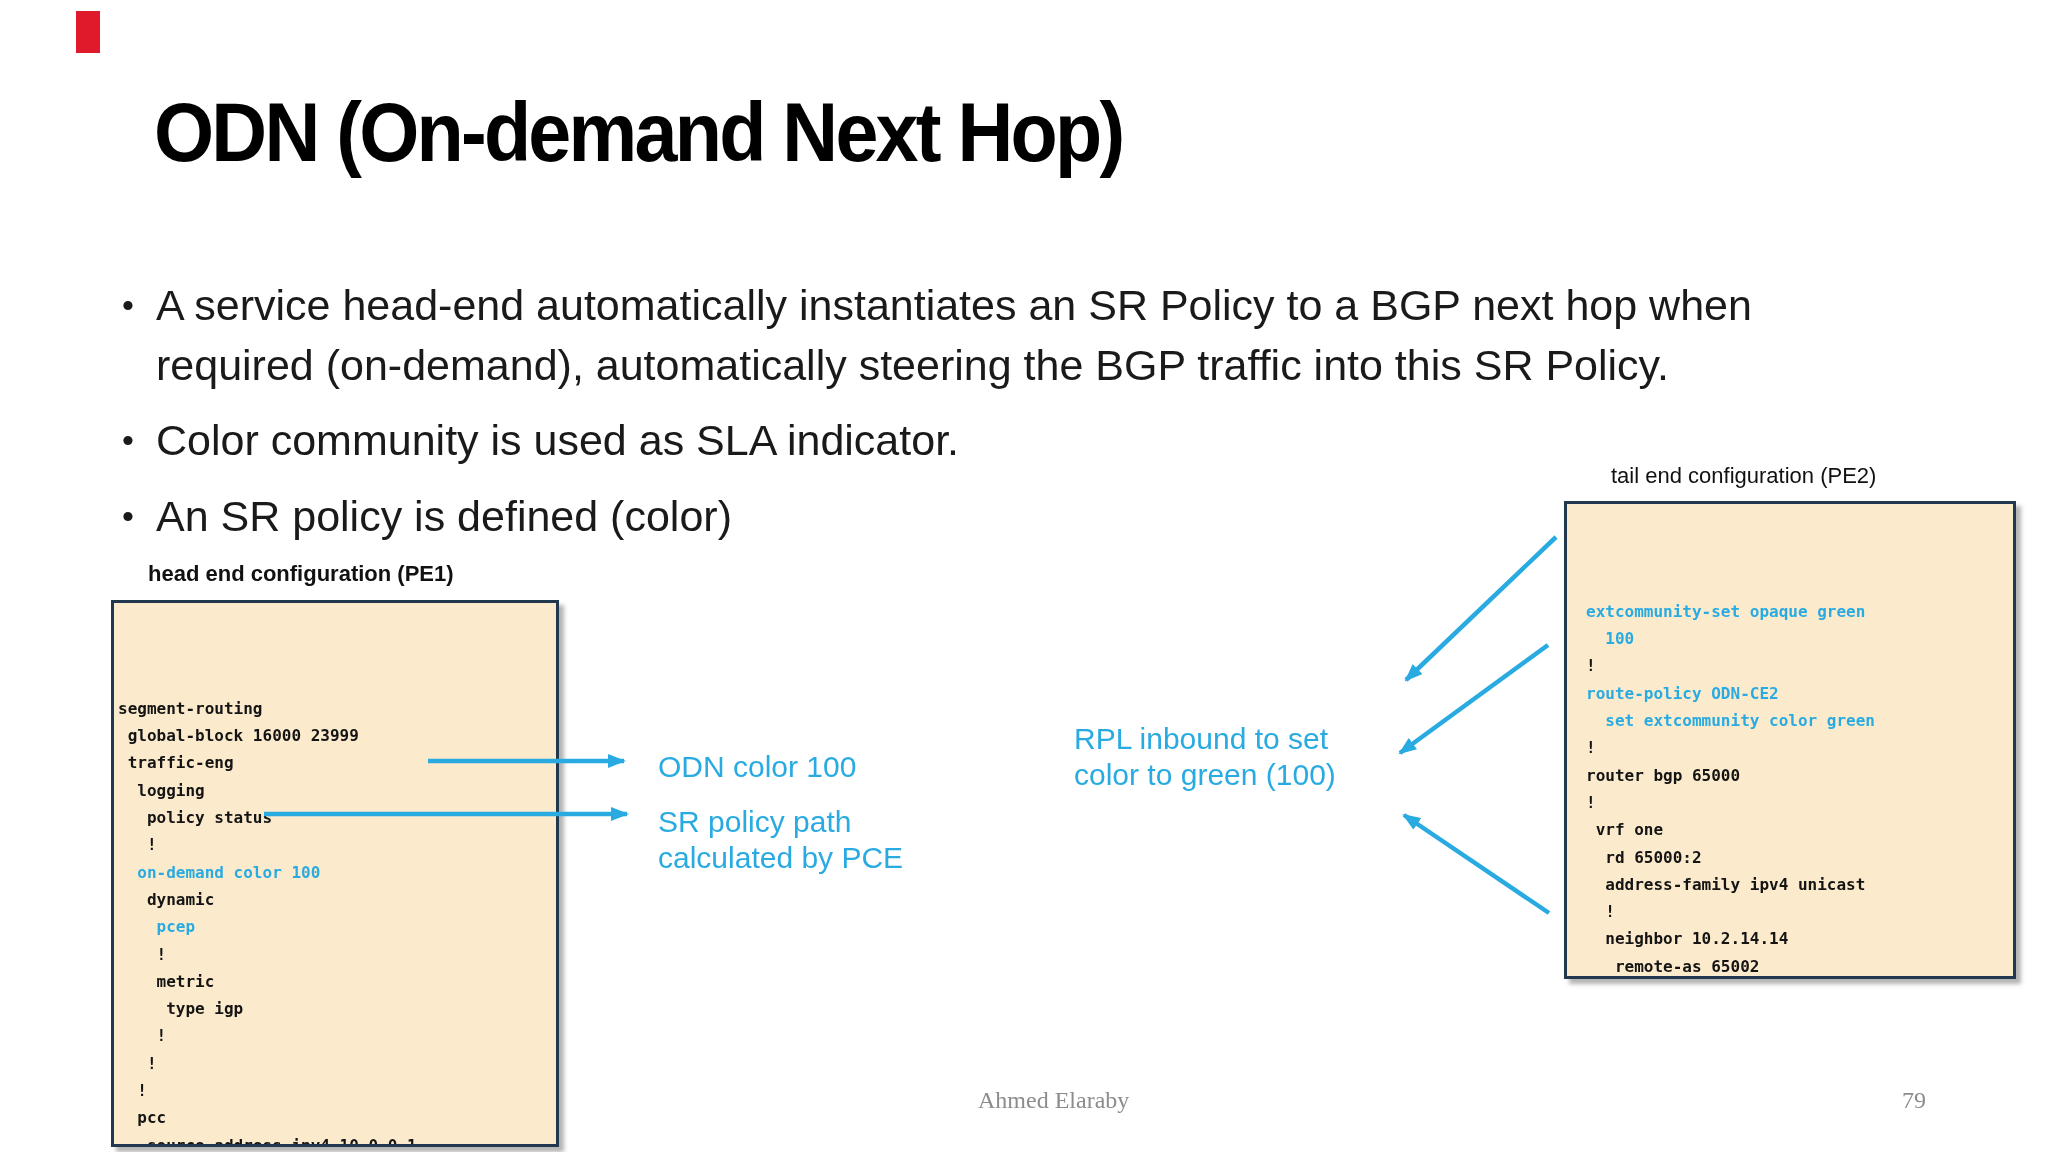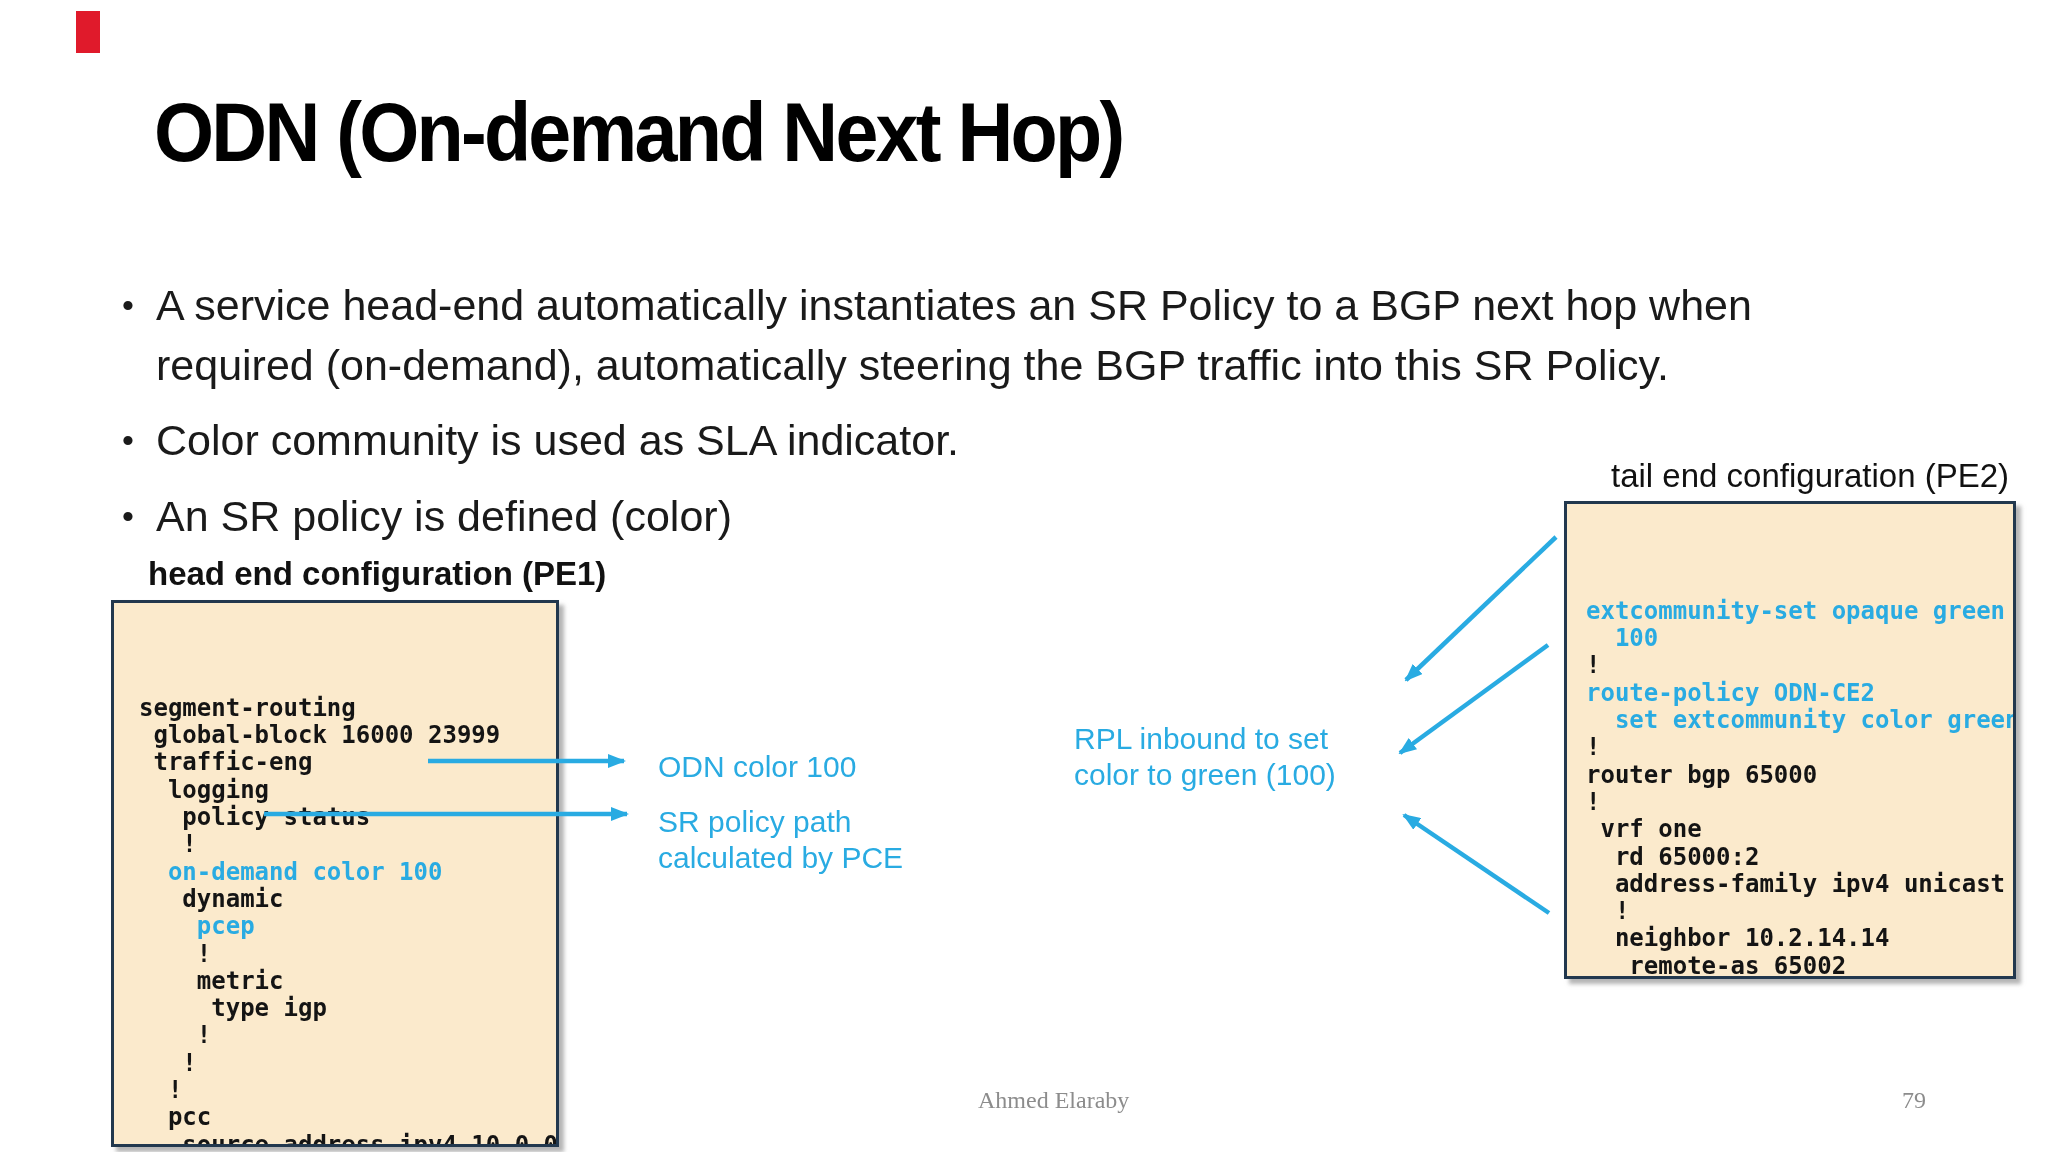--- a/index.html
+++ b/index.html
@@ -27,37 +27,37 @@
     left:86px;
     display:flex;align-items:flex-start;
     color:#1a1a1a;font-size:43px;line-height:60px;
   }
   .bullet .dot{width:34px;flex:0 0 34px;font-size:34px;line-height:60px;}
   .bullet .btext{white-space:nowrap;}
   #bullet1{top:275px;}
   #bullet2{top:410px;}
   #bullet3{top:486px;}
   .cfg-label{
-    color:#111111;font-size:33px;line-height:36px;white-space:nowrap;
+    color:#111111;font-size:22px;line-height:36px;white-space:nowrap;
   }
   #headend-label{left:112px;top:556px;font-weight:bold;}
   #tailend-label{left:1575px;top:458px;}
   .codebox{
     box-sizing:border-box;
     background:#FBEACC;
     border:3px solid #22384E;
     box-shadow:5px 5px 4px rgba(120,120,120,0.55);
     font-family:"DejaVu Sans Mono",monospace;
     font-weight:bold;
-    font-size:24px;line-height:27.3px;
+    font-size:16px;line-height:27.3px;
     color:#141414;
     white-space:pre;
     overflow:hidden;
   }
-  #headend-box{left:75px;top:600px;width:448px;height:547px;padding:10px 0 0 25px;}
+  #headend-box{left:75px;top:600px;width:448px;height:547px;padding:10px 0 0 4px;}
   #tailend-box{left:1528px;top:501px;width:452px;height:478px;padding:12px 0 0 19px;}
   .code-line{white-space:pre;}
   .cyan-note{
     color:#29ABE2;font-size:30px;line-height:36px;white-space:nowrap;
   }
   #ann-odn{left:622px;top:749px;}
   #ann-sr{left:622px;top:804px;}
   #ann-rpl{left:1038px;top:721px;}
   #arrows{left:0;top:0;width:2048px;height:1152px;pointer-events:none;}
   .footer-text{

